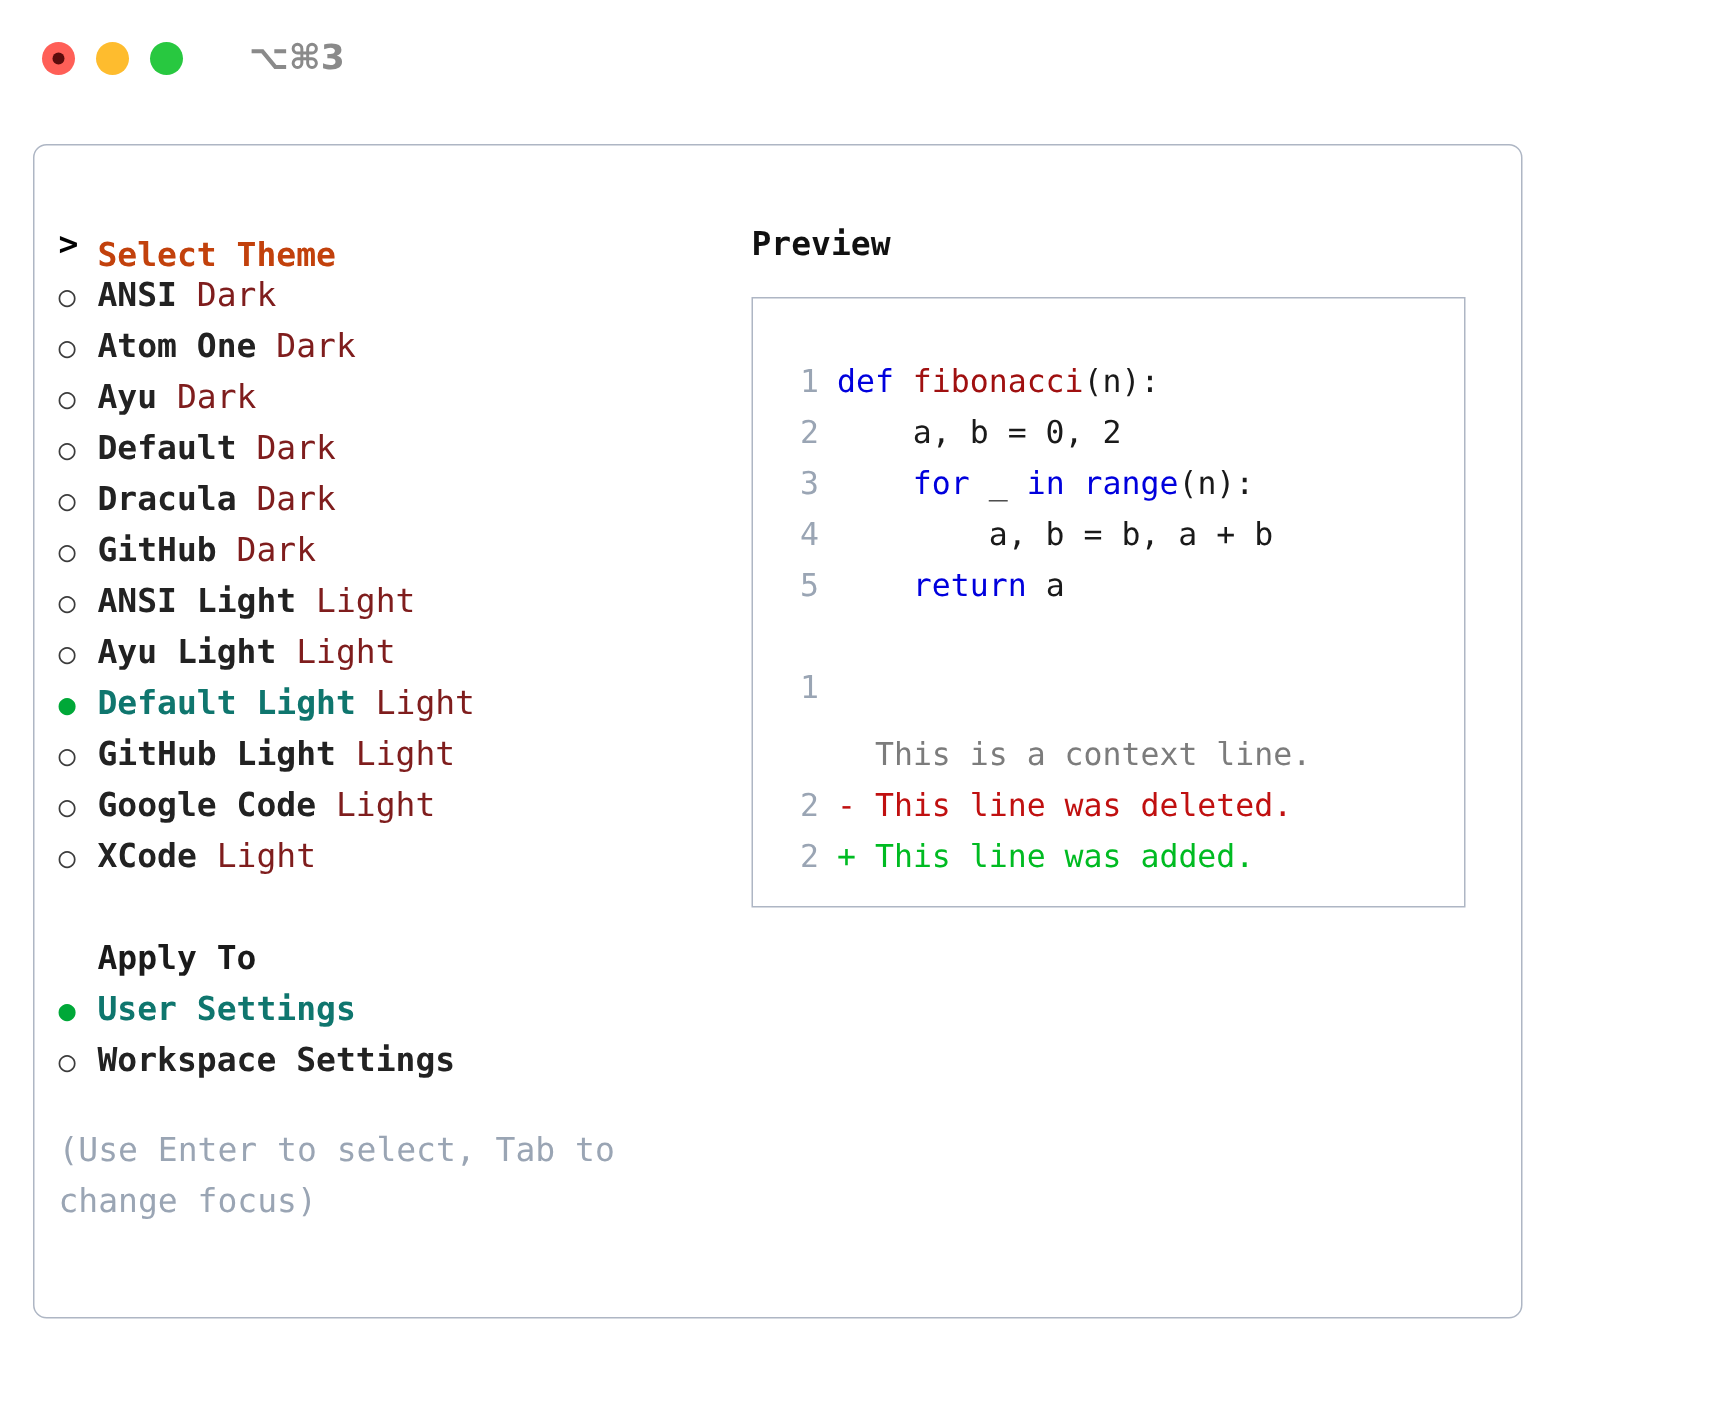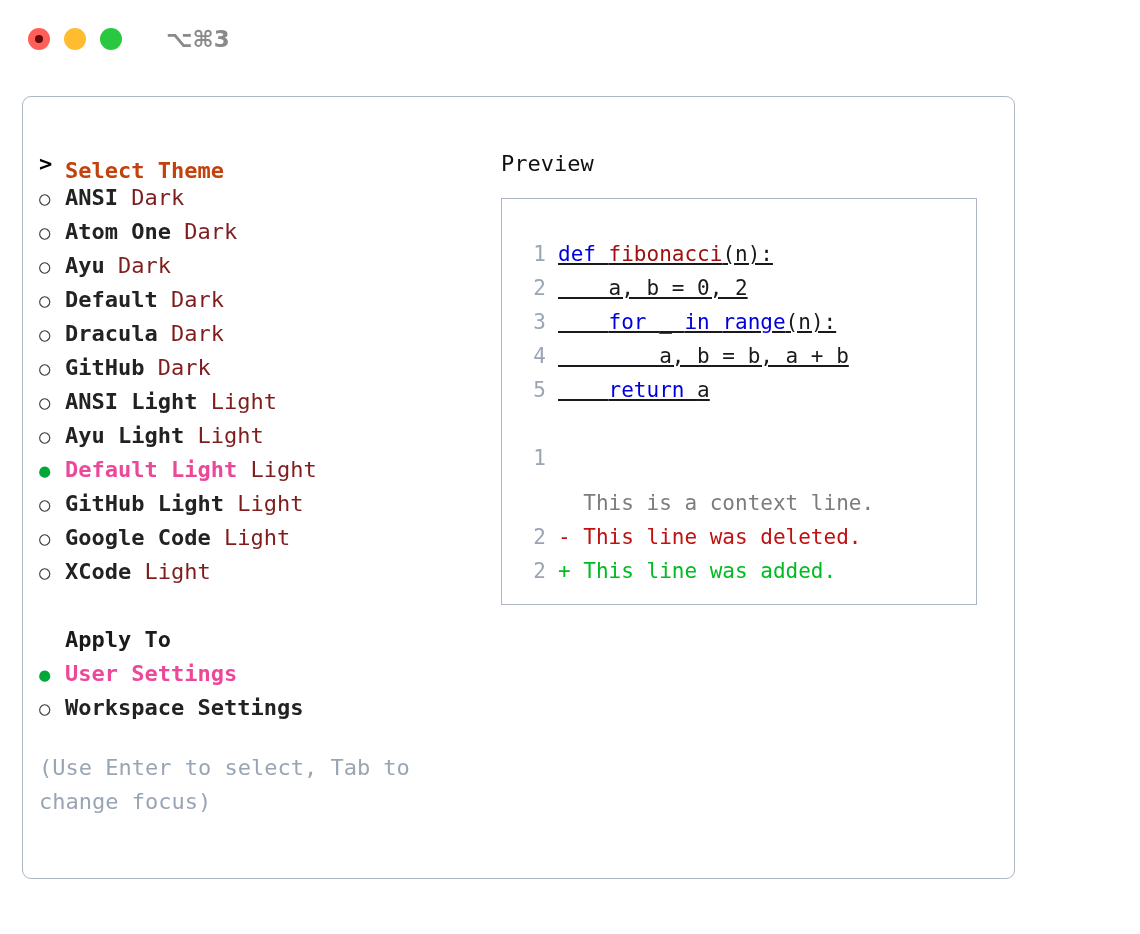--- a/index.html
+++ b/index.html
@@ -114,21 +114,21 @@
   .marker.selected { color: #00a838; font-size: 19px; }
   .marker.blank { color: transparent; }
   .row .label { color: #222222; font-weight: bold; }
   .row .suffix { color: #7f1d1d; }
   .row.header-row {
     font-weight: bold;
     color: #000000;
   }
   .row.header-row .marker { color: #000000; font-weight: bold; font-size: 22px; }
   .row.header-row .label { color: #c2410c; font-weight: bold; margin-top: 13px; }
-  .row.is-selected .label { color: #ec4899; }
+  .row.is-selected .label { color: #0f766e; }
   .row.section-title .label { color: #1a1a1a; }
 
   .spacer-row { height: 34px; }
 
   .hint {
     margin-top: 26px;
     font-size: 22px;
     line-height: 34px;
     color: #9aa5b4;
     width: 410px;
@@ -136,21 +136,21 @@
 
   
   .right-col {
     position: absolute;
     left: 478px;
     top: 50px;
     width: 500px;
   }
   .preview-title {
     font-size: 22px;
-    font-weight: normal;
+    font-weight: bold;
     color: #111111;
     line-height: 34px;
     margin-bottom: 17px;
   }
   .code-box {
     width: 476px;
     height: 407px;
     border: 1.5px solid #aeb6c4;
     box-sizing: border-box;
     background: #ffffff;
@@ -168,21 +168,21 @@
     line-height: 34px;
     white-space: pre;
   }
   .lineno {
     width: 28px;
     flex: 0 0 28px;
     text-align: right;
     color: #9aa5b4;
     margin-right: 12px;
   }
-  .code-text { color: #1a1a1a; text-decoration: underline; }
+  .code-text { color: #1a1a1a; }
   .tok-kw   { color: #0000dd; }
   .tok-fn   { color: #a01010; }
   .tok-plain{ color: #1a1a1a; }
   .diff-gap { height: 34px; }
   .diff-context { color: #7c7c7c; margin-top: 45px; }
   .diff-del     { color: #c01010; }
   .diff-add     { color: #00bb22; }
 </style>
 </head>
 <body>

